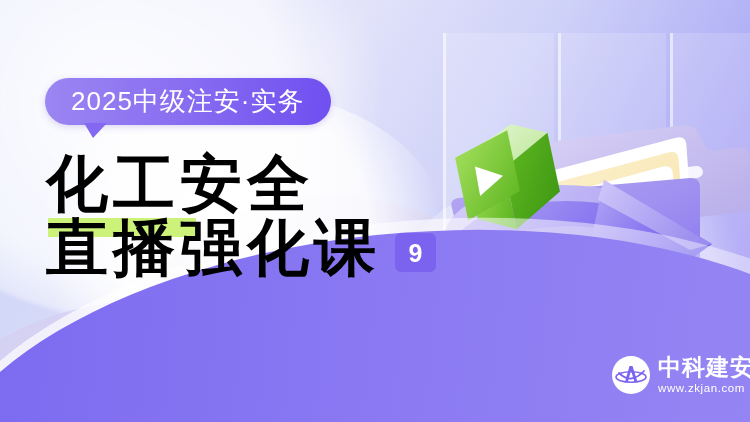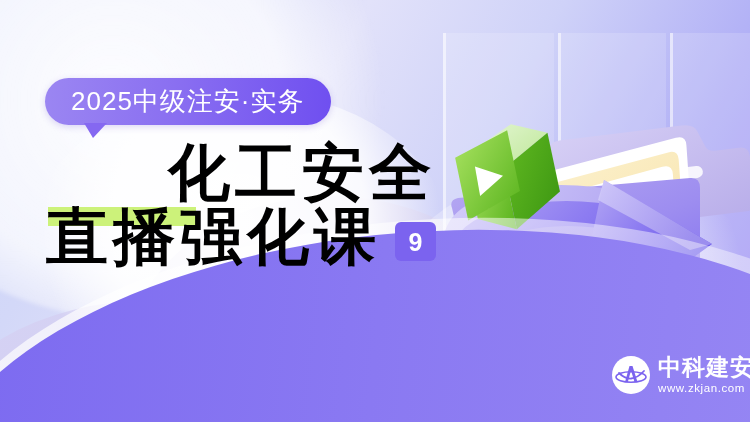--- a/index.html
+++ b/index.html
@@ -143,21 +143,21 @@
   .badge-tail {
     position: absolute;
     left: 84px;
     top: 123px;
     width: 0; height: 0;
     border-left: 9px solid transparent;
     border-right: 14px solid transparent;
     border-top: 15px solid #8568f1;
   }
 
-  .title-wrap { position: absolute; left: 46px; top: 141px; text-align: right; }
+  .title-wrap { position: absolute; left: 46px; top: 152px; }
   .title-line {
     position: relative;
     font-family: "DejaVu Serif", "Liberation Serif", serif;
     font-weight: bold;
     font-size: 62px;
     line-height: 64px;
     letter-spacing: 5px;
     color: #000000;
     white-space: nowrap;
   }

